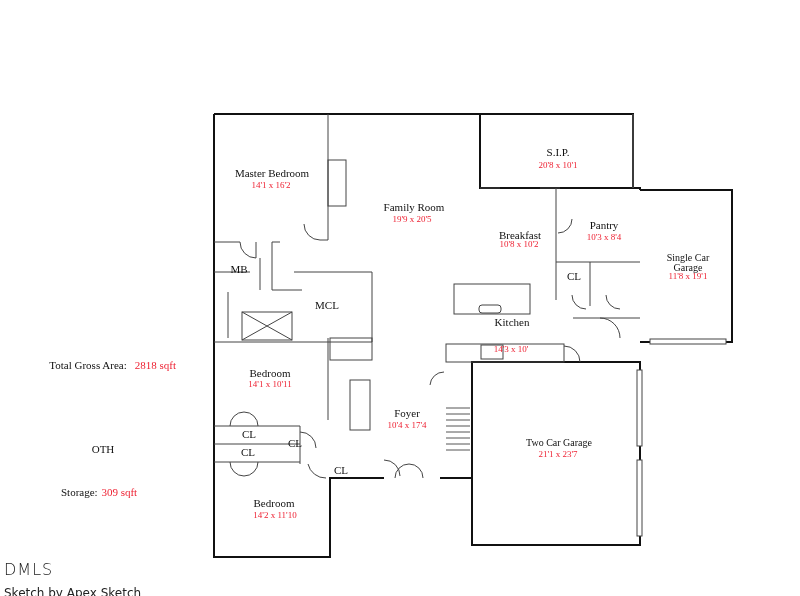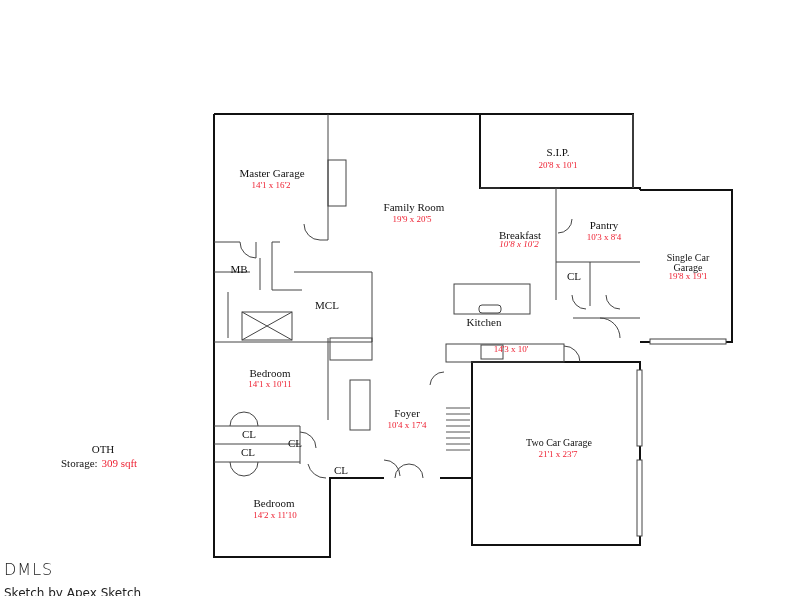--- a/index.html
+++ b/index.html
@@ -96,40 +96,40 @@
     <path d="M423 478 A14 14 0 0 0 409 464"></path>
   </g>
 
   <g fill="#fff" stroke="#444" stroke-width="1">
     <rect x="637" y="370" width="5" height="76"></rect>
     <rect x="637" y="460" width="5" height="76"></rect>
     <rect x="650" y="339" width="76" height="5"></rect>
   </g>
 </svg>
 
-<div class="lbl" style="left:272px;top:167px;">Master Garage</div>
+<div class="lbl" style="left:272px;top:167px;">Master Bedroom</div>
 <div class="dim" style="left:271px;top:181px;">14'1 x 16'2</div>
 
 <div class="lbl" style="left:414px;top:201px;">Family Room</div>
 <div class="dim" style="left:412px;top:215px;">19'9 x 20'5</div>
 
 <div class="lbl" style="left:558px;top:146px;">S.I.P.</div>
 <div class="dim" style="left:558px;top:161px;text-align:center;">20'8 x 10'1</div>
 
 <div class="lbl" style="left:520px;top:229px;">Breakfast</div>
-<div class="dim" style="left:519px;top:240px;font-style:italic;">10'8 x 10'2</div>
+<div class="dim" style="left:519px;top:240px;">10'8 x 10'2</div>
 
 <div class="lbl" style="left:604px;top:219px;">Pantry</div>
 <div class="dim" style="left:604px;top:233px;">10'3 x 8'4</div>
 
 <div class="lbl sm" style="left:688px;top:252px;">Single Car</div>
 <div class="lbl sm" style="left:688px;top:262px;">Garage</div>
-<div class="dim" style="left:688px;top:272px;">19'8 x 19'1</div>
+<div class="dim" style="left:688px;top:272px;">11'8 x 19'1</div>
 
-<div class="lbl" style="left:484px;top:316px;">Kitchen</div>
+<div class="lbl" style="left:512px;top:316px;">Kitchen</div>
 <div class="dim" style="left:511px;top:328px;margin-top:17px;">14'3 x 10'</div>
 
 <div class="lbl" style="left:270px;top:367px;">Bedroom</div>
 <div class="dim" style="left:270px;top:380px;">14'1 x 10'11</div>
 
 <div class="lbl" style="left:407px;top:407px;">Foyer</div>
 <div class="dim" style="left:407px;top:421px;">10'4 x 17'4</div>
 
 <div class="lbl sm" style="left:559px;top:437px;">Two Car Garage</div>
 <div class="dim" style="left:558px;top:450px;">21'1 x 23'7</div>
@@ -139,22 +139,25 @@
 
 <div class="lbl" style="left:239px;top:263px;">MB</div>
 <div class="lbl" style="left:327px;top:299px;">MCL</div>
 <div class="lbl" style="left:574px;top:270px;">CL</div>
 <div class="lbl" style="left:249px;top:428px;">CL</div>
 <div class="lbl" style="left:248px;top:446px;">CL</div>
 <div class="lbl" style="left:295px;top:437px;">CL</div>
 <div class="lbl" style="left:341px;top:464px;">CL</div>
 
 <div class="summary" style="left:0;top:358px;width:210px;">
+  <div style="text-align:right;padding-right:34px;line-height:14px;">
+    <span class="k">Total Gross Area:</span><span class="v" style="margin-left:8px;">2818 sqft</span>
+  </div>
 </div>
 
 <div class="lbl" style="left:103px;top:443px;font-size:11px;">OTH</div>
-<div class="summary" style="left:61px;top:457px;text-align:right;">
+<div class="summary" style="left:61px;top:486px;text-align:right;">
   <span>Storage:</span>
   <span class="v" style="margin-left:1px;">309 sqft</span>
 </div>
 
 <div class="watermark">DMLS</div>
 <div class="credit">Sketch by Apex Sketch</div>
 
 </body></html>

